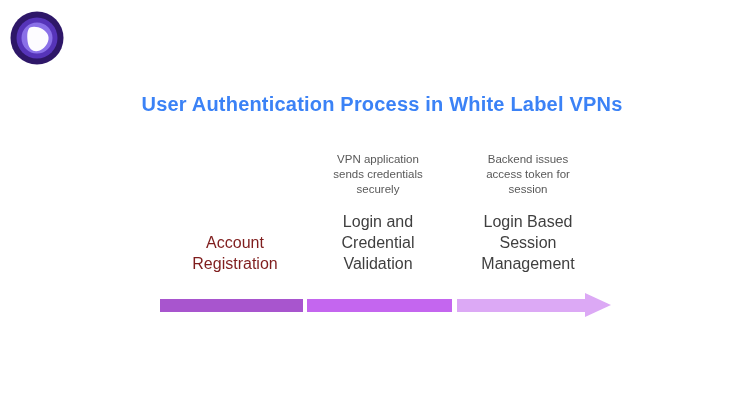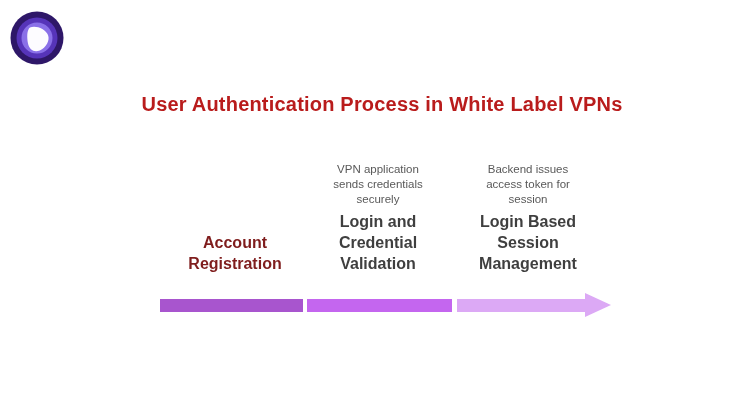--- a/index.html
+++ b/index.html
@@ -37,23 +37,23 @@
     bottom: 146px;
     text-align: center;
   }
   .step .desc {
     font-size: 11.5px;
     line-height: 15px;
     margin: 0 auto;
   }
   .step .label {
     font-size: 16px;
-    font-weight: bold;
+    font-weight: normal;
     line-height: 21px;
-    margin: 4px auto 0 auto;
+    margin: 14px auto 0 auto;
   }
   .step1 { left: 160px; width: 150px; }
   .step2 { left: 303px; width: 150px; }
   .step3 { left: 447px; width: 162px; }
   .step1 .desc { max-width: 120px; }
   .step2 .desc { max-width: 112px; }
   .step3 .desc { max-width: 104px; }
   .step1 .label { max-width: 112px; }
   .step2 .label { max-width: 110px; }
   .step3 .label { max-width: 124px; }
@@ -87,21 +87,21 @@
       <circle cx="27" cy="27" r="20.5" style="fill: rgb(86, 52, 185);"></circle>
       <circle cx="27" cy="27" r="15.5" style="fill: rgb(138, 112, 232);"></circle>
       <path d="M 20 16.5
                C 25.5 13.8 35.5 17.8 38 24
                C 40.2 29.5 36 36.8 29.8 39.4
                C 24.3 41.8 19.3 38.8 18 32.5
                C 16.8 26.5 16.8 18.8 20 16.5 Z" style="fill: rgb(253, 252, 255);"></path>
     </svg>
   </div>
 
-  <h1 class="title" style="color: #b91c1c;">User Authentication Process in White Label VPNs</h1>
+  <h1 class="title" style="color: #3b82f6;">User Authentication Process in White Label VPNs</h1>
 
   <div class="step step1">
     <div class="label" style="color: #7f1d1d;">Account Registration</div>
   </div>
 
   <div class="step step2">
     <div class="desc" style="color: rgb(89, 89, 89);">VPN application sends credentials securely</div>
     <div class="label" style="color: rgb(63, 63, 63);">Login and Credential Validation</div>
   </div>
 

